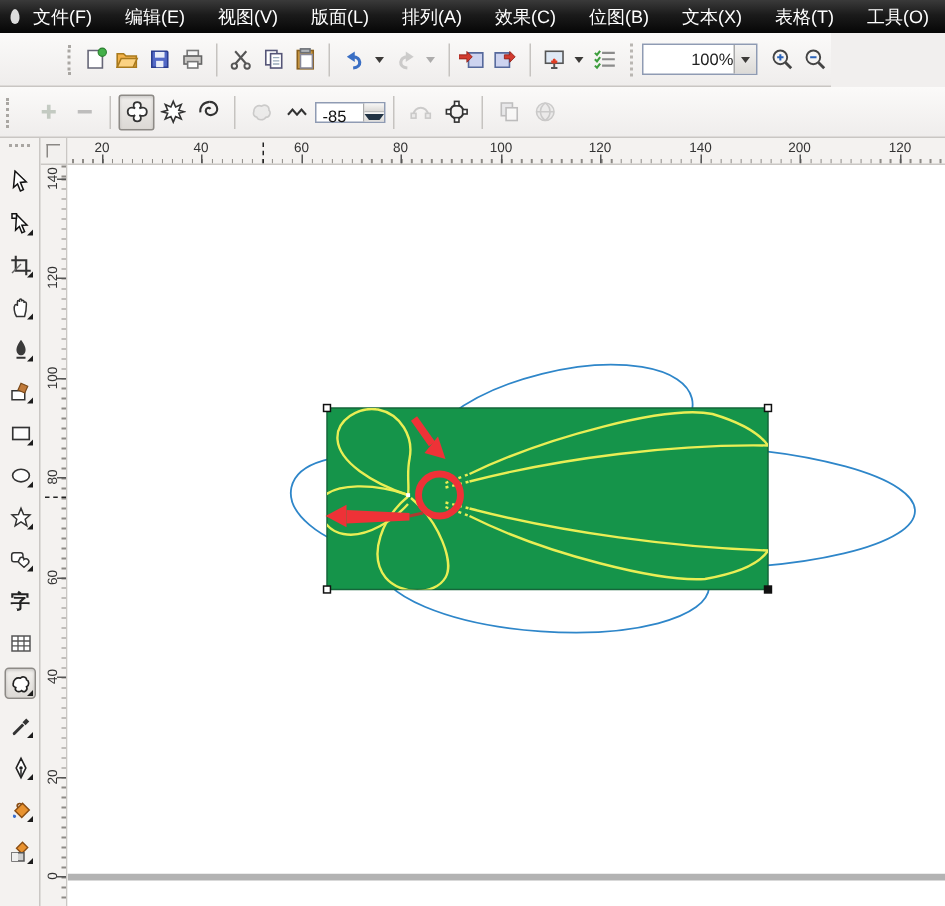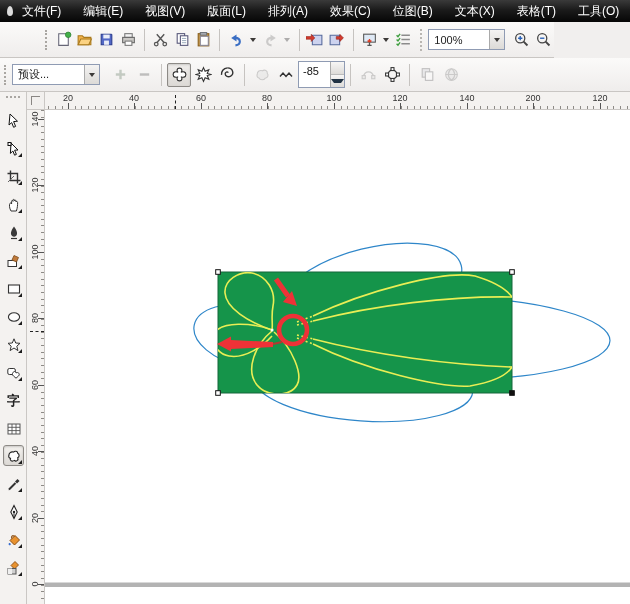--- a/index.html
+++ b/index.html
@@ -12,41 +12,41 @@
     display:flex;align-items:center;color:#fff;font-size:12px;}
   #menubar .logo{width:15px;height:15px;margin:0 8px 0 3px;border-radius:3px;
     background:radial-gradient(circle at 35% 30%,#8fd46a,#3f9e3a 70%,#2c7a2b);position:relative;}
   #menubar .logo:before{content:"";position:absolute;left:4px;top:2px;width:6px;height:10px;
     border-radius:50% 50% 50% 50%/60% 60% 40% 40%;background:rgba(255,255,255,.85);}
   #menubar .mitem{padding:3px 11px;white-space:nowrap;cursor:default;text-align:center;}
 
   
   #toolbar{position:absolute;left:0;top:22px;width:554px;height:36px;
     background:linear-gradient(#fbfaf9,#efedec);border-bottom:1px solid #c9c6c3;
-    display:flex;align-items:center;}
+    display:flex;align-items:center;text-align:right;}
   #propbar{position:absolute;left:0;top:58px;width:630px;height:34px;
     background:linear-gradient(#fbfaf9,#efedec);border-bottom:1px solid #c9c6c3;
     display:flex;align-items:center;}
   .grip{border-left:2px dotted #a9a6a2;height:20px;width:4px;margin:0 4px;}
   .sep{width:1px;height:22px;background:#c6c3c0;margin:0 5px;}
   .dotsep{border-left:2px dotted #b9b6b2;height:22px;width:2px;margin:0 6px;}
   .tbtn{width:24px;height:24px;display:flex;align-items:center;justify-content:center;
     position:relative;border:1px solid transparent;border-radius:2px;}
   .tbtn.small{width:14px;}
   .tbtn.pressed{border:1px solid #8d8a86;background:linear-gradient(#efedeb,#dcd9d5);box-shadow:inset 0 1px 2px rgba(0,0,0,.15);}
   .tbtn.disabled{opacity:.38;filter:grayscale(.8);}
   .ddarrow{width:0;height:0;border-left:3.5px solid transparent;border-right:3.5px solid transparent;
     border-top:4px solid #3c3a38;margin:0 2px;}
   .combo{height:21px;background:#fff;border:1px solid #8f9bb3;display:flex;align-items:center;
     font-size:11px;color:#222;position:relative;}
   .combo .cval{flex:1;padding-left:5px;}
   .combo .cbtn{width:15px;height:100%;display:flex;align-items:center;justify-content:center;
     background:linear-gradient(#f4f3f2,#dcdad7);border-left:1px solid #aaa;}
   
-  #amp-spinner{width:47px;height:27px;background:#fff;border:1px solid #8f9bb3;display:flex;}
+  #amp-spinner{width:47px;height:14px;background:#fff;border:1px solid #8f9bb3;display:flex;}
   #amp-spinner .sval{flex:1;font-size:11px;color:#111;padding:3px 0 0 4px;}
   #amp-spinner .spins{width:14px;display:flex;flex-direction:column;border-left:1px solid #aaa;}
   #amp-spinner .spins div{flex:1;background:linear-gradient(#f7f6f5,#dddbd8);display:flex;align-items:center;justify-content:center;border-bottom:1px solid #bbb;}
   #amp-spinner .spins div:last-child{border-bottom:none;}
   .upA{width:0;height:0;border-left:3px solid transparent;border-right:3px solid transparent;border-bottom:4px solid #234;}
   .dnA{width:0;height:0;border-left:3px solid transparent;border-right:3px solid transparent;border-top:4px solid #234;}
 
   
   #corner{position:absolute;left:27px;top:92px;width:18px;height:18px;background:#f2f0ee;
     border-right:1px solid #cac7c4;border-bottom:1px solid #cac7c4;}
@@ -222,26 +222,20 @@
       <svg class="ico" width="17" height="17" viewBox="0 0 16 16">
         <circle cx="6.8" cy="6.8" r="4.3" fill="none" stroke="#444" stroke-width="1.2"></circle>
         <path d="M10 10 L13.6 13.6" stroke="#444" stroke-width="1.8"></path>
         <path d="M4.8 6.8 h4" stroke="#2a62b8" stroke-width="1.3"></path>
       </svg>
     </div>
   </div>
 
   <div id="propbar">
     <div class="grip"></div>
-    <div class="combo" style="width:88px">
-      <div class="cval">预设...</div>
-      <div class="cbtn">
-          <div class="ddarrow"></div>
-        </div>
-    </div>
     <div class="tbtn disabled" style="margin-left:8px">
       <svg class="ico" width="15" height="15" viewBox="0 0 16 16">
         <path d="M3 8 h10 M8 3 v10" stroke="#3d9e3d" stroke-width="2.6"></path>
       </svg>
     </div>
     <div class="tbtn disabled">
       <svg class="ico" width="15" height="15" viewBox="0 0 16 16">
         <path d="M3 8 h10" stroke="#666" stroke-width="2.6"></path>
       </svg>
     </div>

